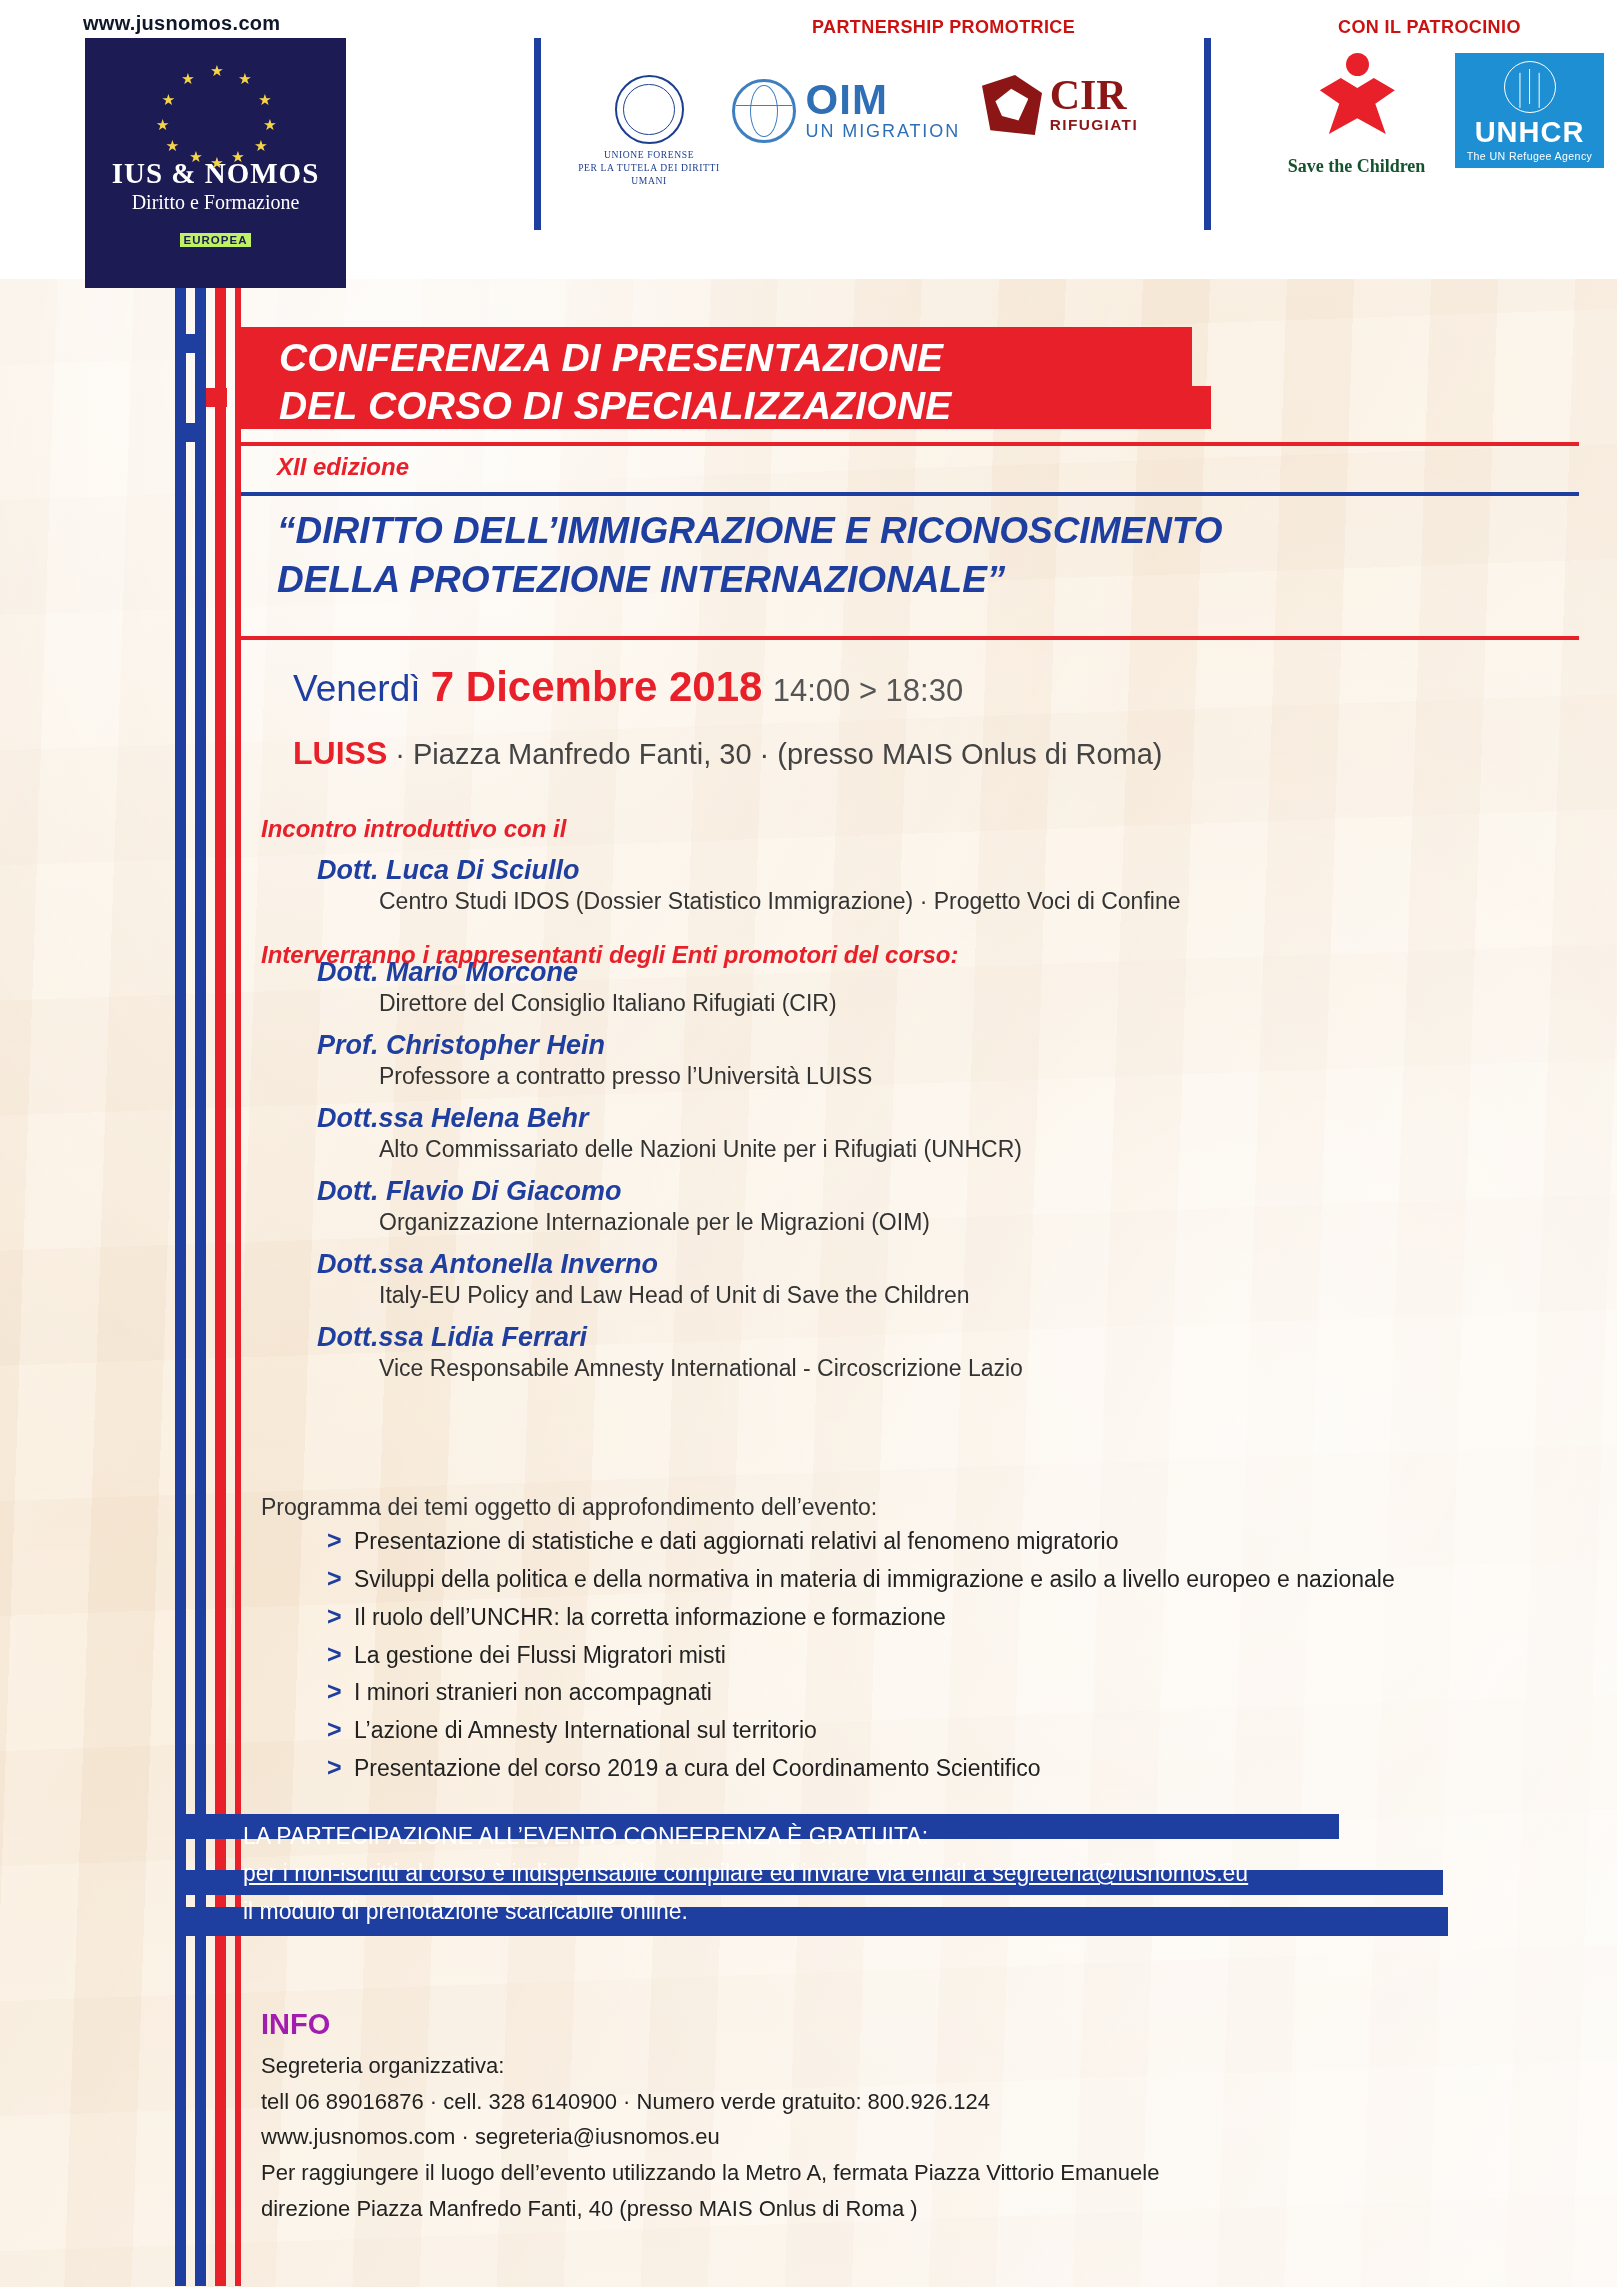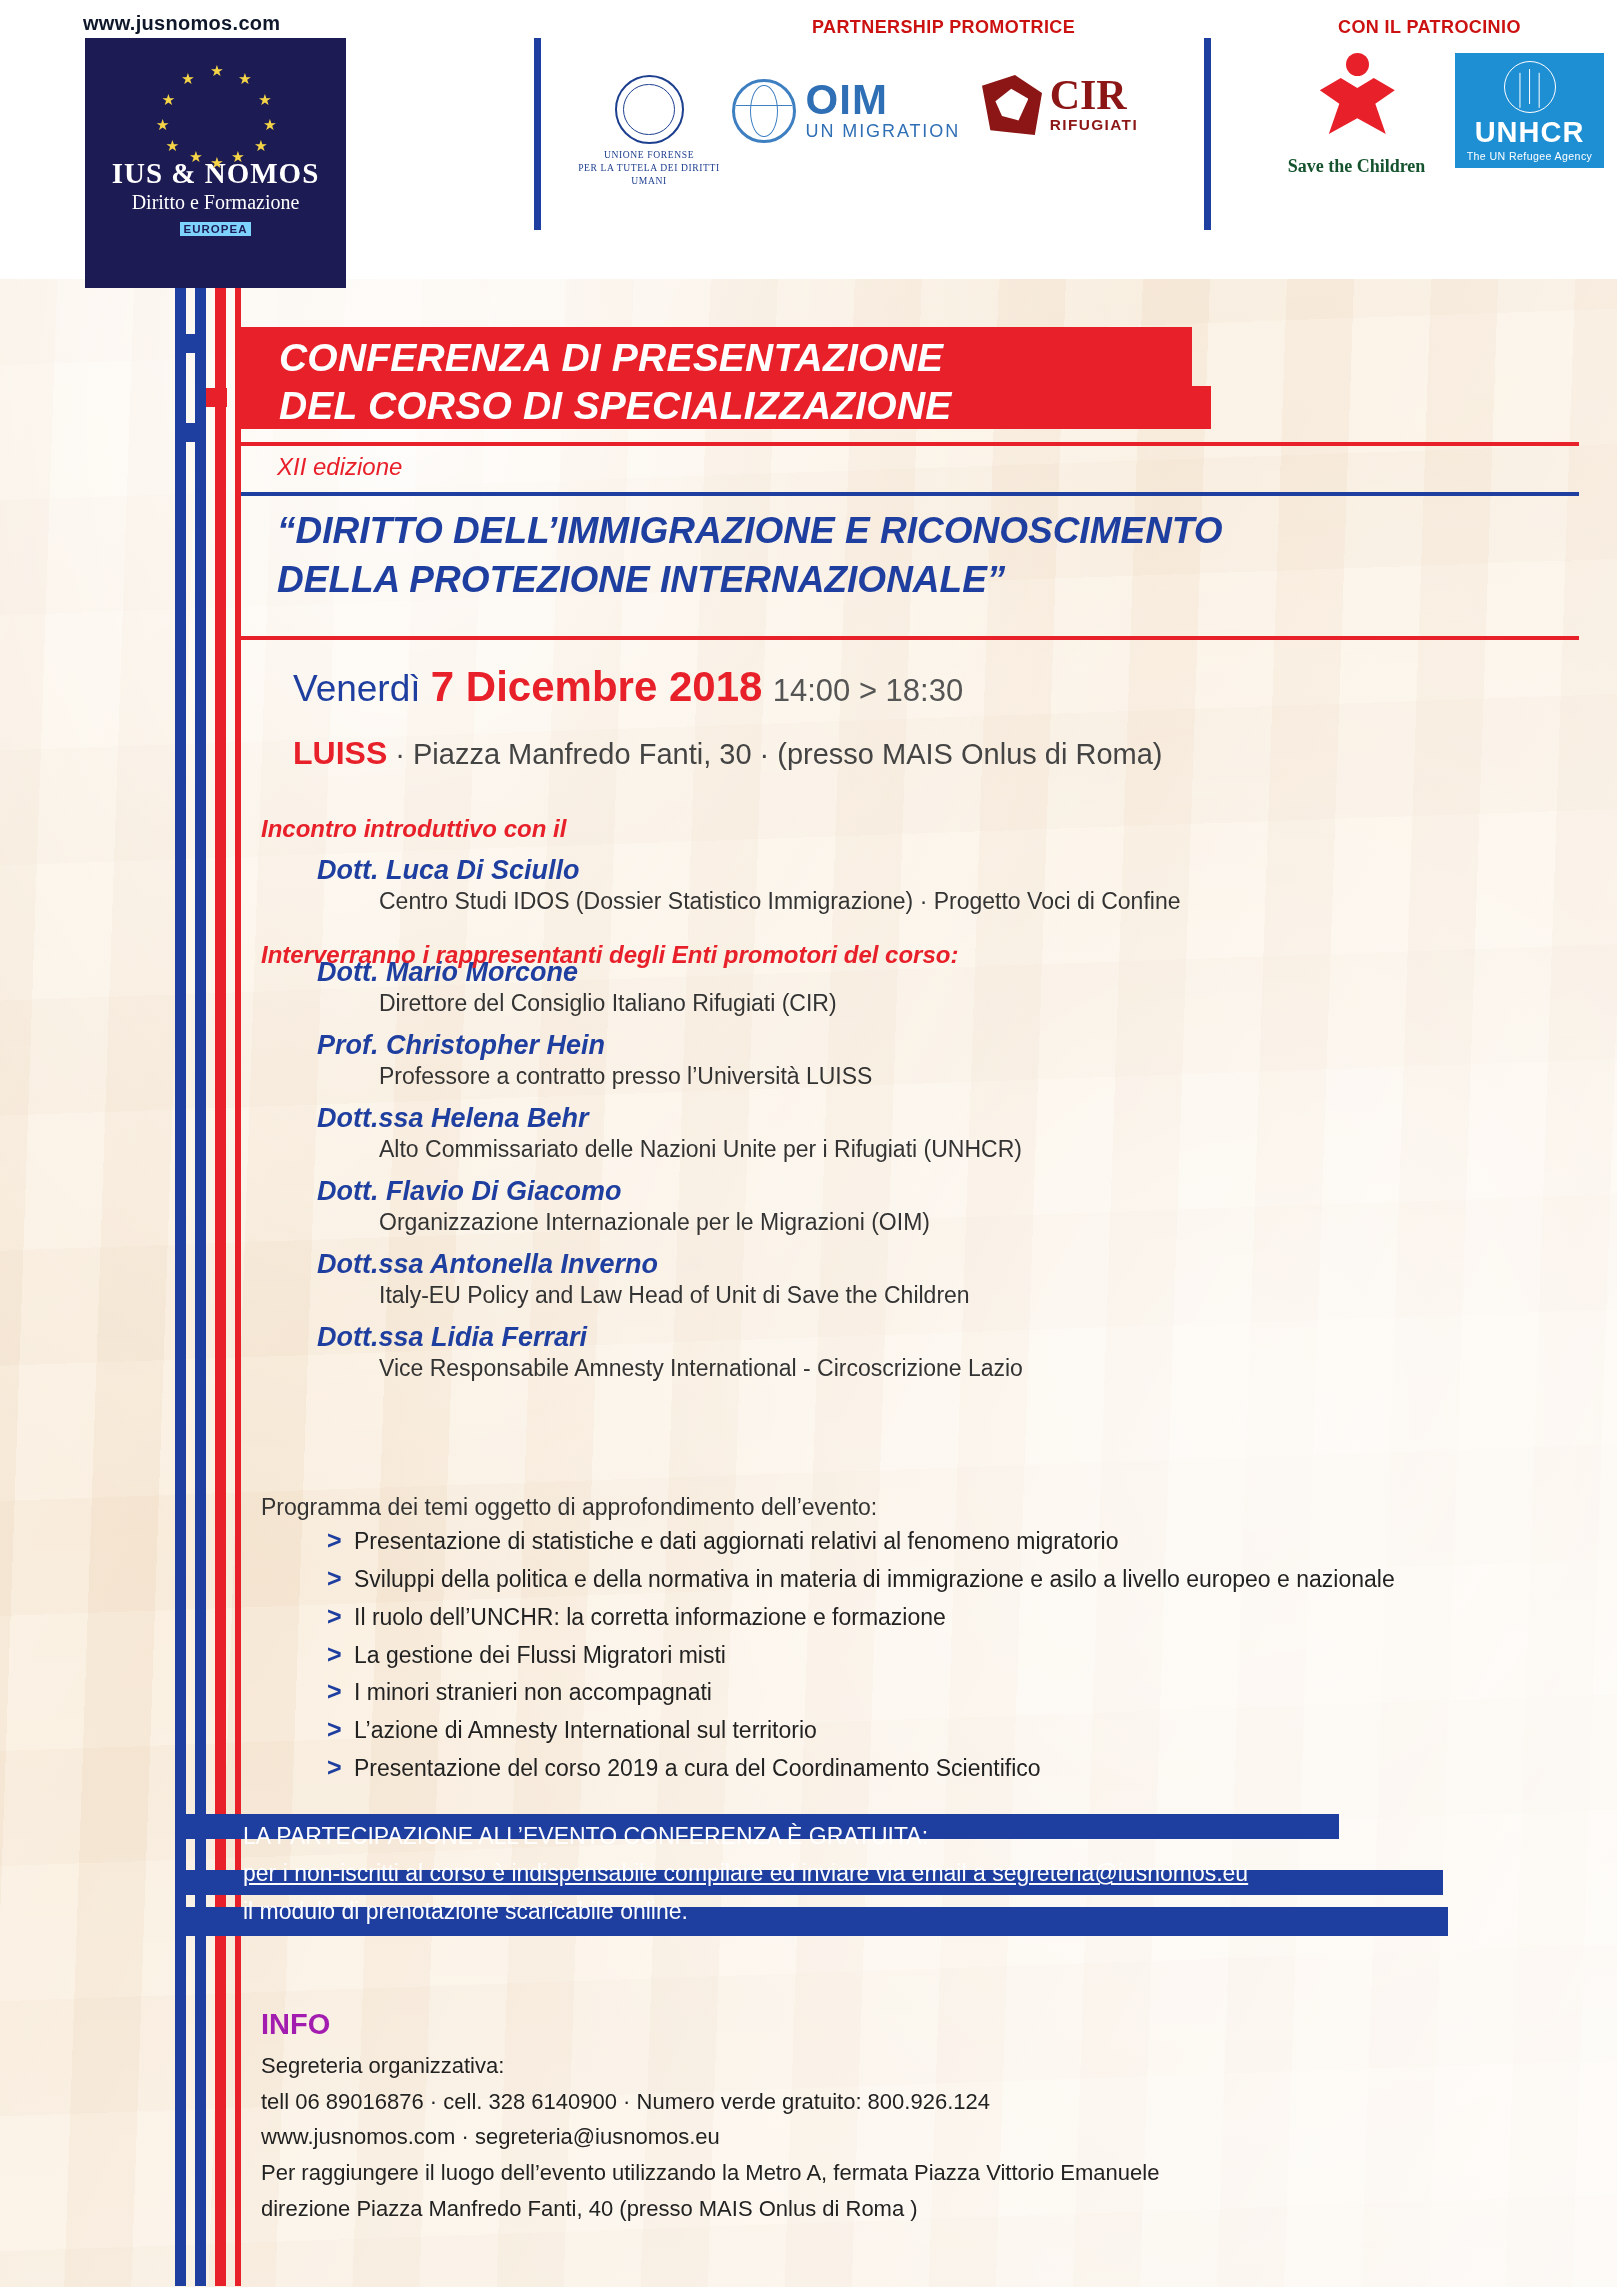--- a/index.html
+++ b/index.html
@@ -80,22 +80,22 @@
     letter-spacing: 1px;
     margin-top: 1.9px;
   }
   .logo-sub {
     font-family: "Liberation Serif", serif;
     font-size: 20px;
     margin-top: 1px;
   }
   .logo-badge {
     display: inline-block;
-    margin-top: 8px;
-    background: #7dd3fc;
+    margin-top: 19px;
+    background: #bef264;
     color: #1d1b54;
     font-size: 11.5px;
     font-weight: bold;
     letter-spacing: 1px;
     padding: 1px 4px;
   }
 
   .hdr-label {
     position: absolute;
     font-size: 18px;
@@ -270,21 +270,21 @@
     font-weight: bold;
     font-style: italic;
     line-height: 1.22;
     letter-spacing: 0.2px;
   }
   .edition {
     position: absolute;
     left: 277px; top: 453px;
     font-size: 24px;
     font-style: italic;
-    font-weight: normal;
+    font-weight: bold;
     color: #e8202a;
   }
   .hr-red {
     position: absolute;
     background: #e8202a;
   }
   .hr-blue {
     position: absolute;
     background: #1f3fa0;
   }

